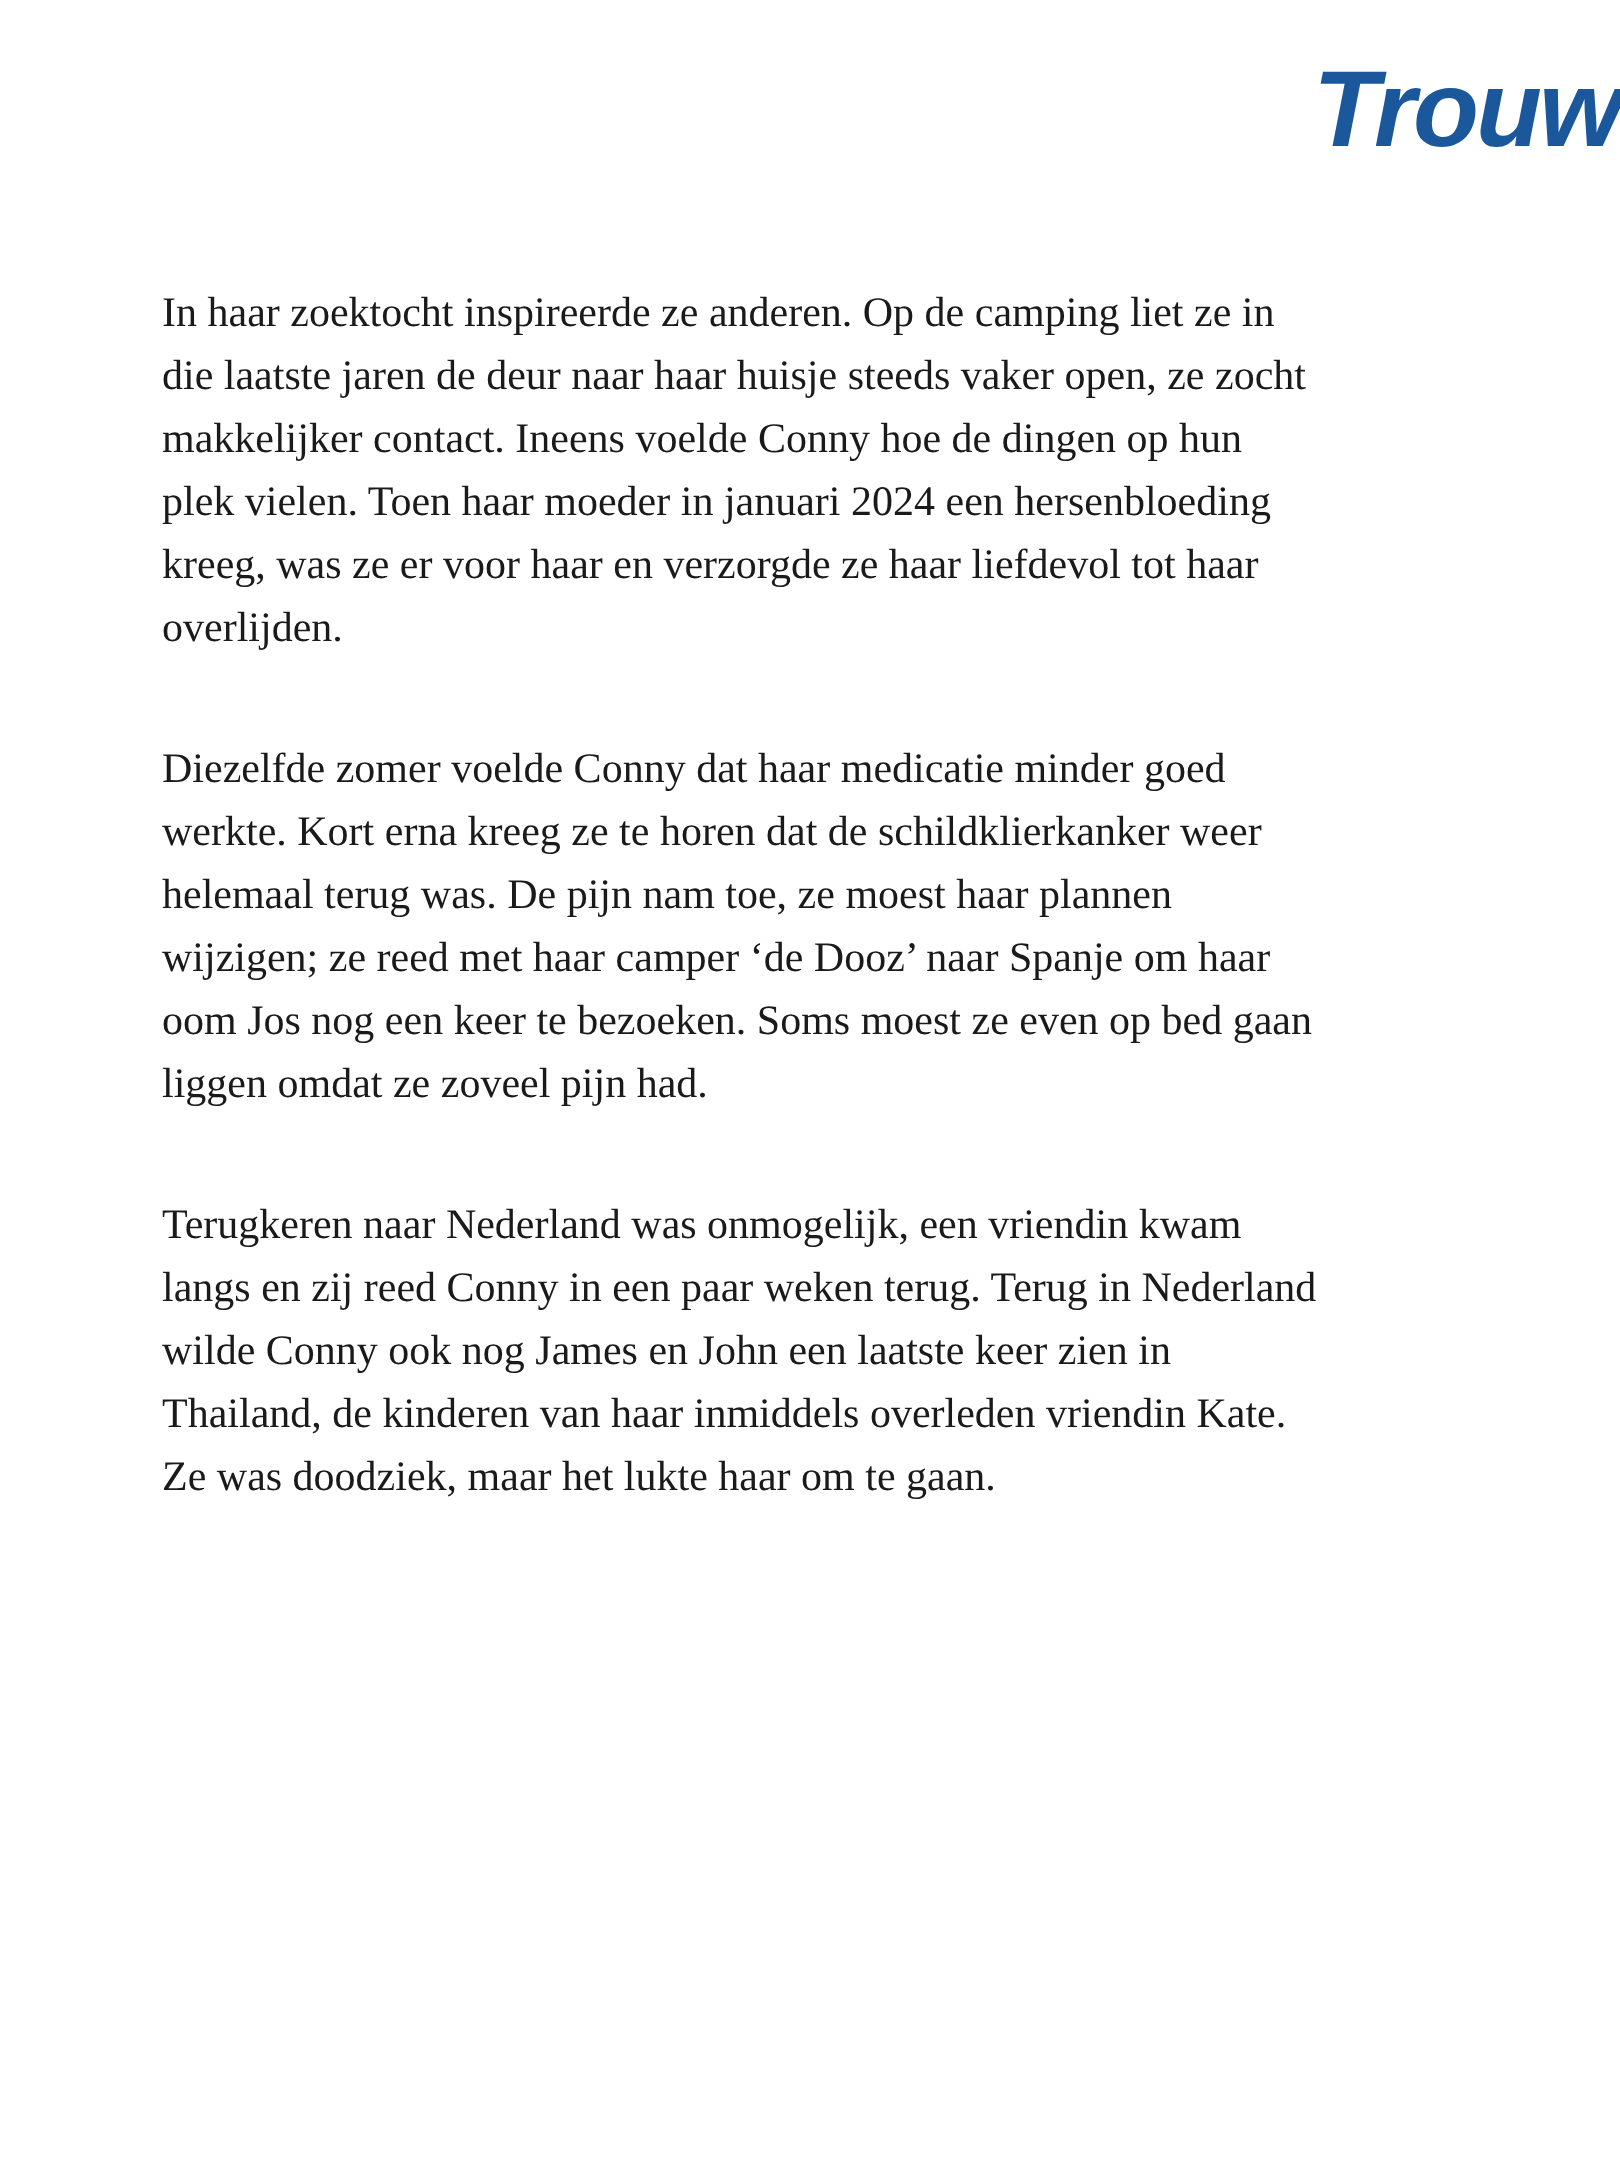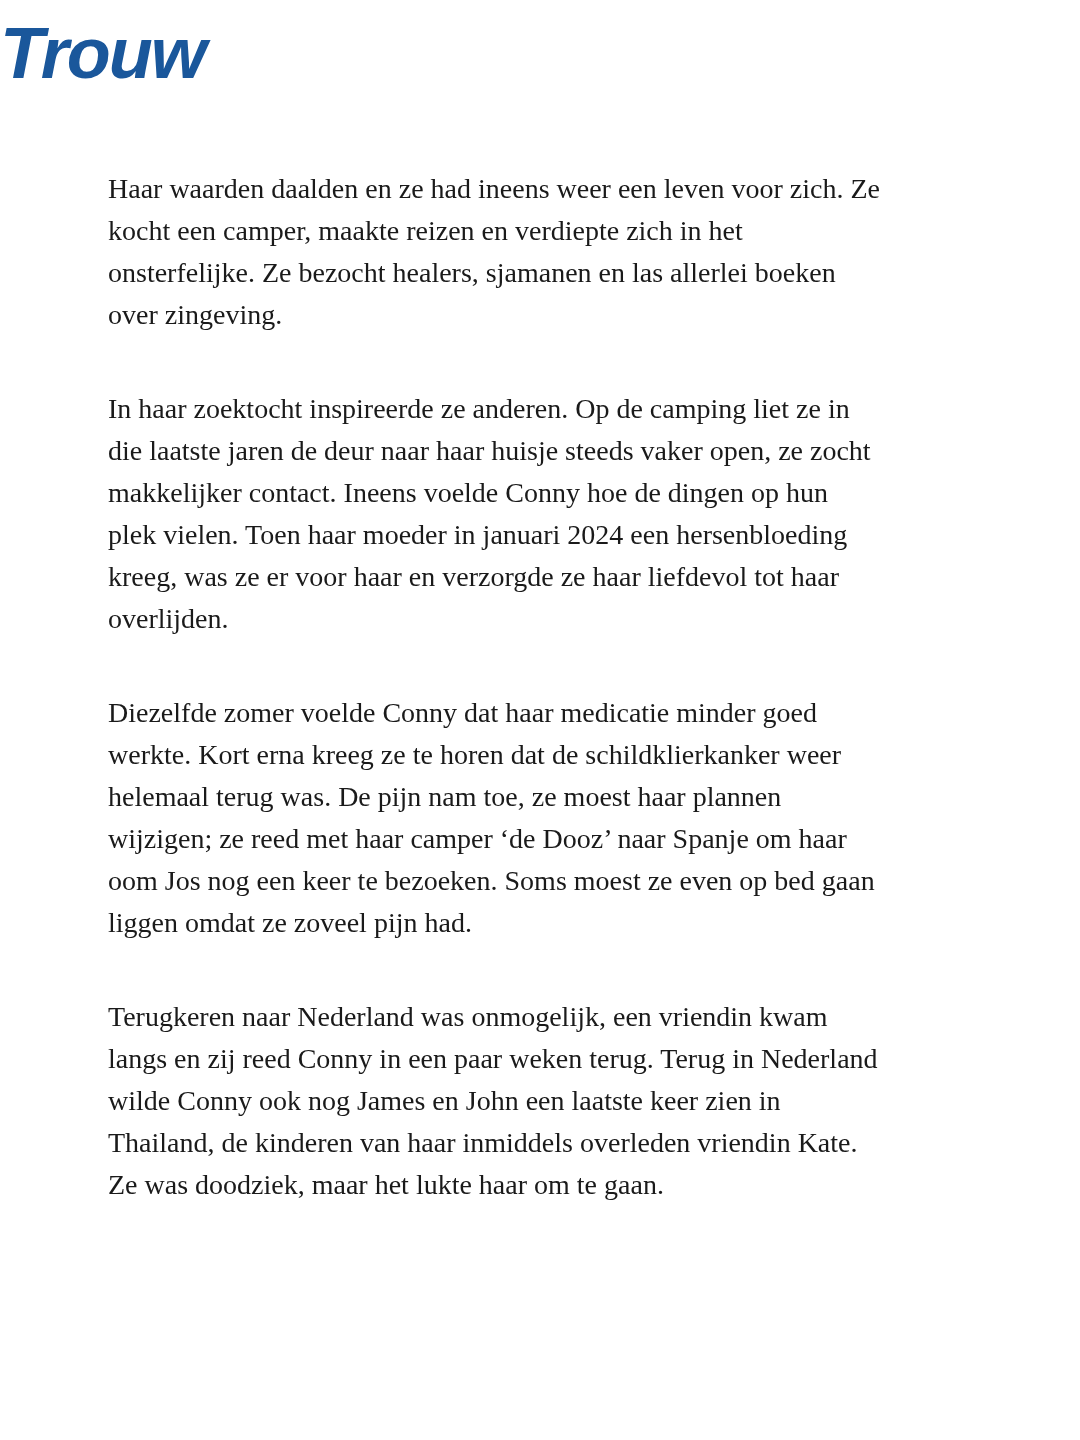--- a/index.html
+++ b/index.html
@@ -10,22 +10,22 @@
     height: 1440px;
     overflow: hidden;
   }
   .page {
     position: relative;
     width: 1080px;
     height: 1440px;
     background: #ffffff;
   }
   .masthead {
-    padding-top: 18px;
-    text-align: left;
+    padding-top: 38px;
+    text-align: right;
     text-decoration: underline;
   }
   .logo {
     display: inline-block;
     font-family: "Liberation Sans", sans-serif;
     font-weight: 700;
     font-style: italic;
     font-size: 72px;
     line-height: 70px;
     letter-spacing: -2px;
@@ -57,24 +57,20 @@
   }
 </style>
 </head>
 <body>
 
 <div class="page">
   <header class="masthead">
     <div class="logo" style="color: rgb(26, 87, 155);">Trouw</div>
   </header>
   <article class="article">
-    <p class="para">Haar waarden daalden en ze had ineens weer een leven voor zich. Ze
-kocht een camper, maakte reizen en verdiepte zich in het
-onsterfelijke. Ze bezocht healers, sjamanen en las allerlei boeken
-over zingeving.</p>
     <p class="para">In haar zoektocht inspireerde ze anderen. Op de camping liet ze in
 die laatste jaren de deur naar haar huisje steeds vaker open, ze zocht
 makkelijker contact. Ineens voelde Conny hoe de dingen op hun
 plek vielen. Toen haar moeder in januari 2024 een hersenbloeding
 kreeg, was ze er voor haar en verzorgde ze haar liefdevol tot haar
 overlijden.</p>
     <p class="para">Diezelfde zomer voelde Conny dat haar medicatie minder goed
 werkte. Kort erna kreeg ze te horen dat de schildklierkanker weer
 helemaal terug was. De pijn nam toe, ze moest haar plannen
 wijzigen; ze reed met haar camper ‘de Dooz’ naar Spanje om haar

